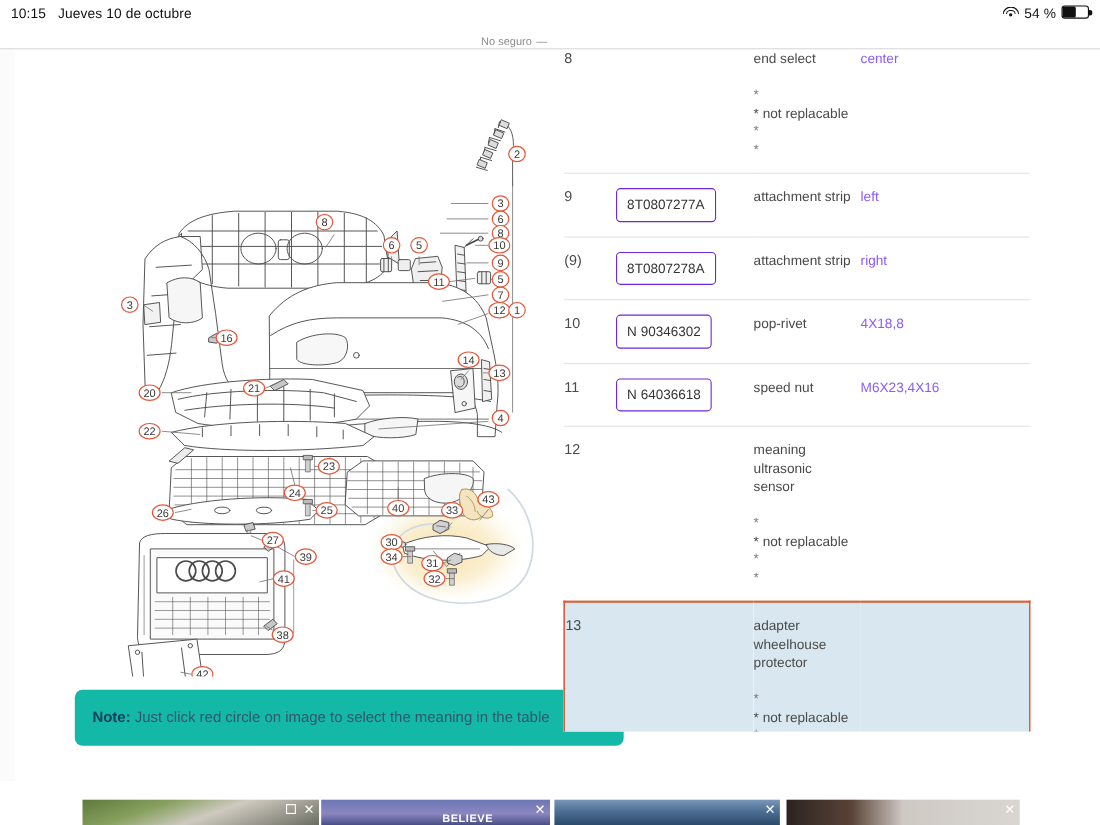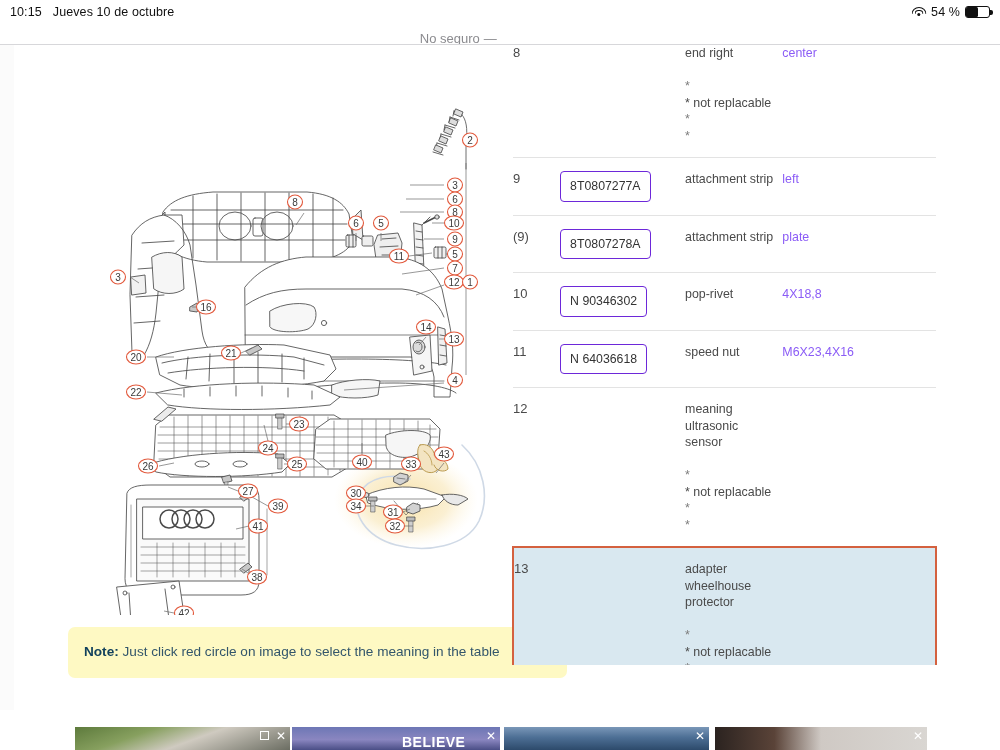--- a/index.html
+++ b/index.html
@@ -11,38 +11,38 @@
   }
   #root { position: relative; width: 1000px; height: 750px; background:#fff; }
 
   
   .statusbar {
     position: absolute; left:0; top:0; width:1000px; height:22px;
     display:flex; align-items:center; padding:12px 10px;
     font-size: 12.5px; color:#111; letter-spacing:.1px;
   }
   .sb-left { display:flex; align-items:center; gap:11px; }
-  .sb-right { margin-left:auto; display:flex; align-items:center; gap:5px; }
+  .sb-right { margin-left:auto; display:flex; align-items:flex-start; gap:5px; }
   .wifi { width:15px; height:12px; position:relative; display:inline-block; }
   .wifi i {
     position:absolute; border:1.6px solid #111; border-bottom:none;
     border-radius:50% 50% 0 0 / 100% 100% 0 0; left:50%; transform:translateX(-50%);
   }
   .wifi i:nth-child(1){ width:15px; height:7px; top:1px; }
   .wifi i:nth-child(2){ width:9px;  height:4.5px; top:3.5px; }
   .wifi i:nth-child(3){ width:3.4px; height:3.4px; top:7px; border-radius:50%; background:#111; border:none;}
   .batt { width:25px; height:11.5px; border:1.3px solid #111; border-radius:3px; position:relative; }
   .batt::after{ content:""; position:absolute; right:-3.6px; top:3px; width:2.3px; height:5px; background:#111; border-radius:0 2px 2px 0;}
   .batt b { display:block; height:100%; background:#111; border-radius:1.5px; }
 
   
   .urlbar {
     position:absolute; left:0; top:27px; width:1000px; height:22px;
     display:flex; align-items:center; justify-content:center;
-    font-size:13px; color:#8b8b8f;
+    font-size:10px; color:#8b8b8f;
     background:#fff;
   }
   .urlbar .sep { margin:0 4px; }
   .urlbar .host { color:#6f6f74; font-weight:bold;margin-top:40px; }
   .toolbar-shadow {
     position:absolute; left:0; top:43.5px; width:1000px; height:3px;
     background:linear-gradient(180deg, rgba(0,0,0,.10), rgba(0,0,0,0));
   }
   .page-sep { position:absolute; left:0; top:44px; width:1000px; height:1px; background:#d7d7da; }
 
@@ -53,21 +53,21 @@
   .leftgutter { position:absolute; left:0; top:0; width:14px; height:100%; background:#fbfbfb; }
 
   
   .diagram-pane { position:absolute; left:14px; top:0; width:490px; height:665px; background:#fff; }
   .diagram { position:absolute; left:0; top:0; width:490px; height:570px; }
   .diagram svg { display:block; }
 
   
   .note {
     position:absolute; left:54px; top:582px; width:499px;
-    background:#fef9c3; border-radius:7px;
+    background:#14b8a6; border-radius:7px;
     padding:14px 16px 16px 16px;
     font-size:13.6px; line-height:21px; color:#33566b;
   }
   .note b { color:#12415c; }
 
   
   .table-pane {
     position:absolute; left:512px; top:0; width:425px; height:620px;
     background:#fff; overflow:hidden;
   }
@@ -113,21 +113,21 @@
   .ad .sq {
     position:absolute; right:21px; top:4px; width:9px; height:9px;
     border:1.4px solid #fff;
   }
   .ad1 { left:75px;  width:215px; background:linear-gradient(160deg,#5d7a3c 0%,#87a05f 30%,#cfcac0 55%,#6b6d62 100%); }
   .ad2 { left:292px; width:208px; background:linear-gradient(180deg,#6d77b5 0%,#8a86c0 55%,#4a4e86 100%); }
   .ad3 { left:504px; width:205px; background:linear-gradient(180deg,#7a97b8 0%,#4d6f95 45%,#2d4a6b 100%); }
   .ad4 { left:715px; width:212px; background:linear-gradient(90deg,#2b2320 0%,#5a4338 28%,#cfc9c4 50%,#d9d6d2 100%); }
   .ad2 .cap {
     position:absolute; left:110px; bottom:0px; color:#fff; font-weight:bold;
-    font-size:14px; letter-spacing:.5px;
+    font-size:10px; letter-spacing:.5px;
   }
 </style>
 </head>
 <body>
 
 <div id="root">
 
   <div class="statusbar">
     <div class="sb-left">
       <span>10:15</span>
@@ -610,21 +610,21 @@
       </div>
     </div>
 
     <div class="table-pane">
       <table class="ptable">
         <tbody id="table-body">
             <tr class="clipped-top">
               <td class="c-no">8</td>
               <td class="c-pn"><span class="blank"></span></td>
               <td class="c-desc">
-                <div>end right</div>
+                <div>end select</div>
                 <div class="blank">&nbsp;</div>
                 <div class="star">*</div>
                 <div class="">* not replacable</div>
                 <div class="star">*</div>
                 <div class="star">*</div>
               </td>
               <td class="c-note">center</td>
             </tr>
             <tr>
               <td class="c-no">9</td>
@@ -633,21 +633,21 @@
                 <div>attachment strip</div>
               </td>
               <td class="c-note">left</td>
             </tr>
             <tr>
               <td class="c-no">(9)</td>
               <td class="c-pn"><span class="pnbox">8T0807278A</span></td>
               <td class="c-desc">
                 <div>attachment strip</div>
               </td>
-              <td class="c-note">plate</td>
+              <td class="c-note">right</td>
             </tr>
             <tr>
               <td class="c-no">10</td>
               <td class="c-pn"><span class="pnbox">N 90346302</span></td>
               <td class="c-desc">
                 <div>pop-rivet</div>
               </td>
               <td class="c-note">4X18,8</td>
             </tr>
             <tr>

